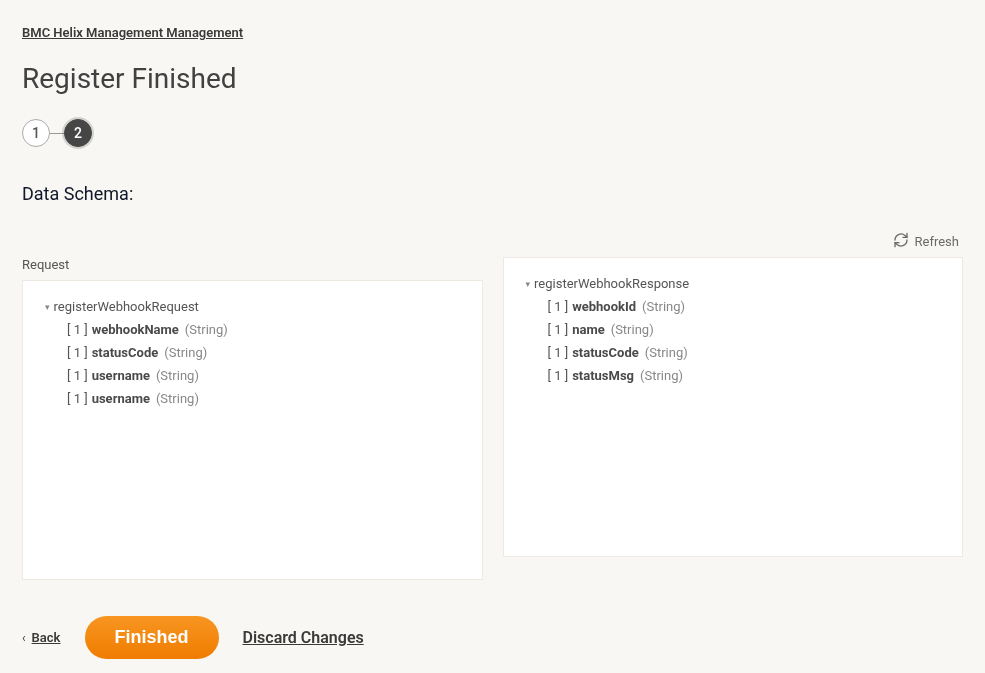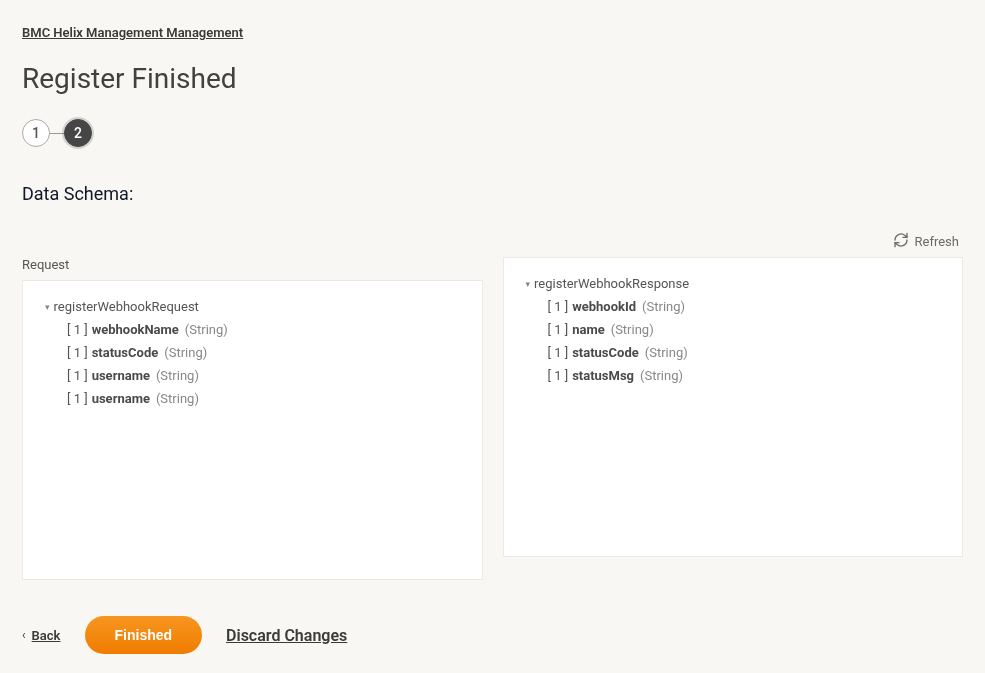--- a/index.html
+++ b/index.html
@@ -162,21 +162,21 @@
       text-align: center;
     }
     .back-link .chev-left {
       font-size: 12px;
       color: #3a3a3a;
     }
     .finish-btn {
       background: #f38b00;
       background: linear-gradient(180deg, #f79621 0%, #f07c00 100%);
       color: #fff;
-      font-size: 14px;
+      font-size: 18px;
       font-weight: 600;
       border: none;
       border-radius: 22px;
       padding: 11px 30px;
       cursor: pointer;
     }
     .discard-link {
       font-size: 16px;
       color: #3a3a3a;
       text-decoration: underline;

